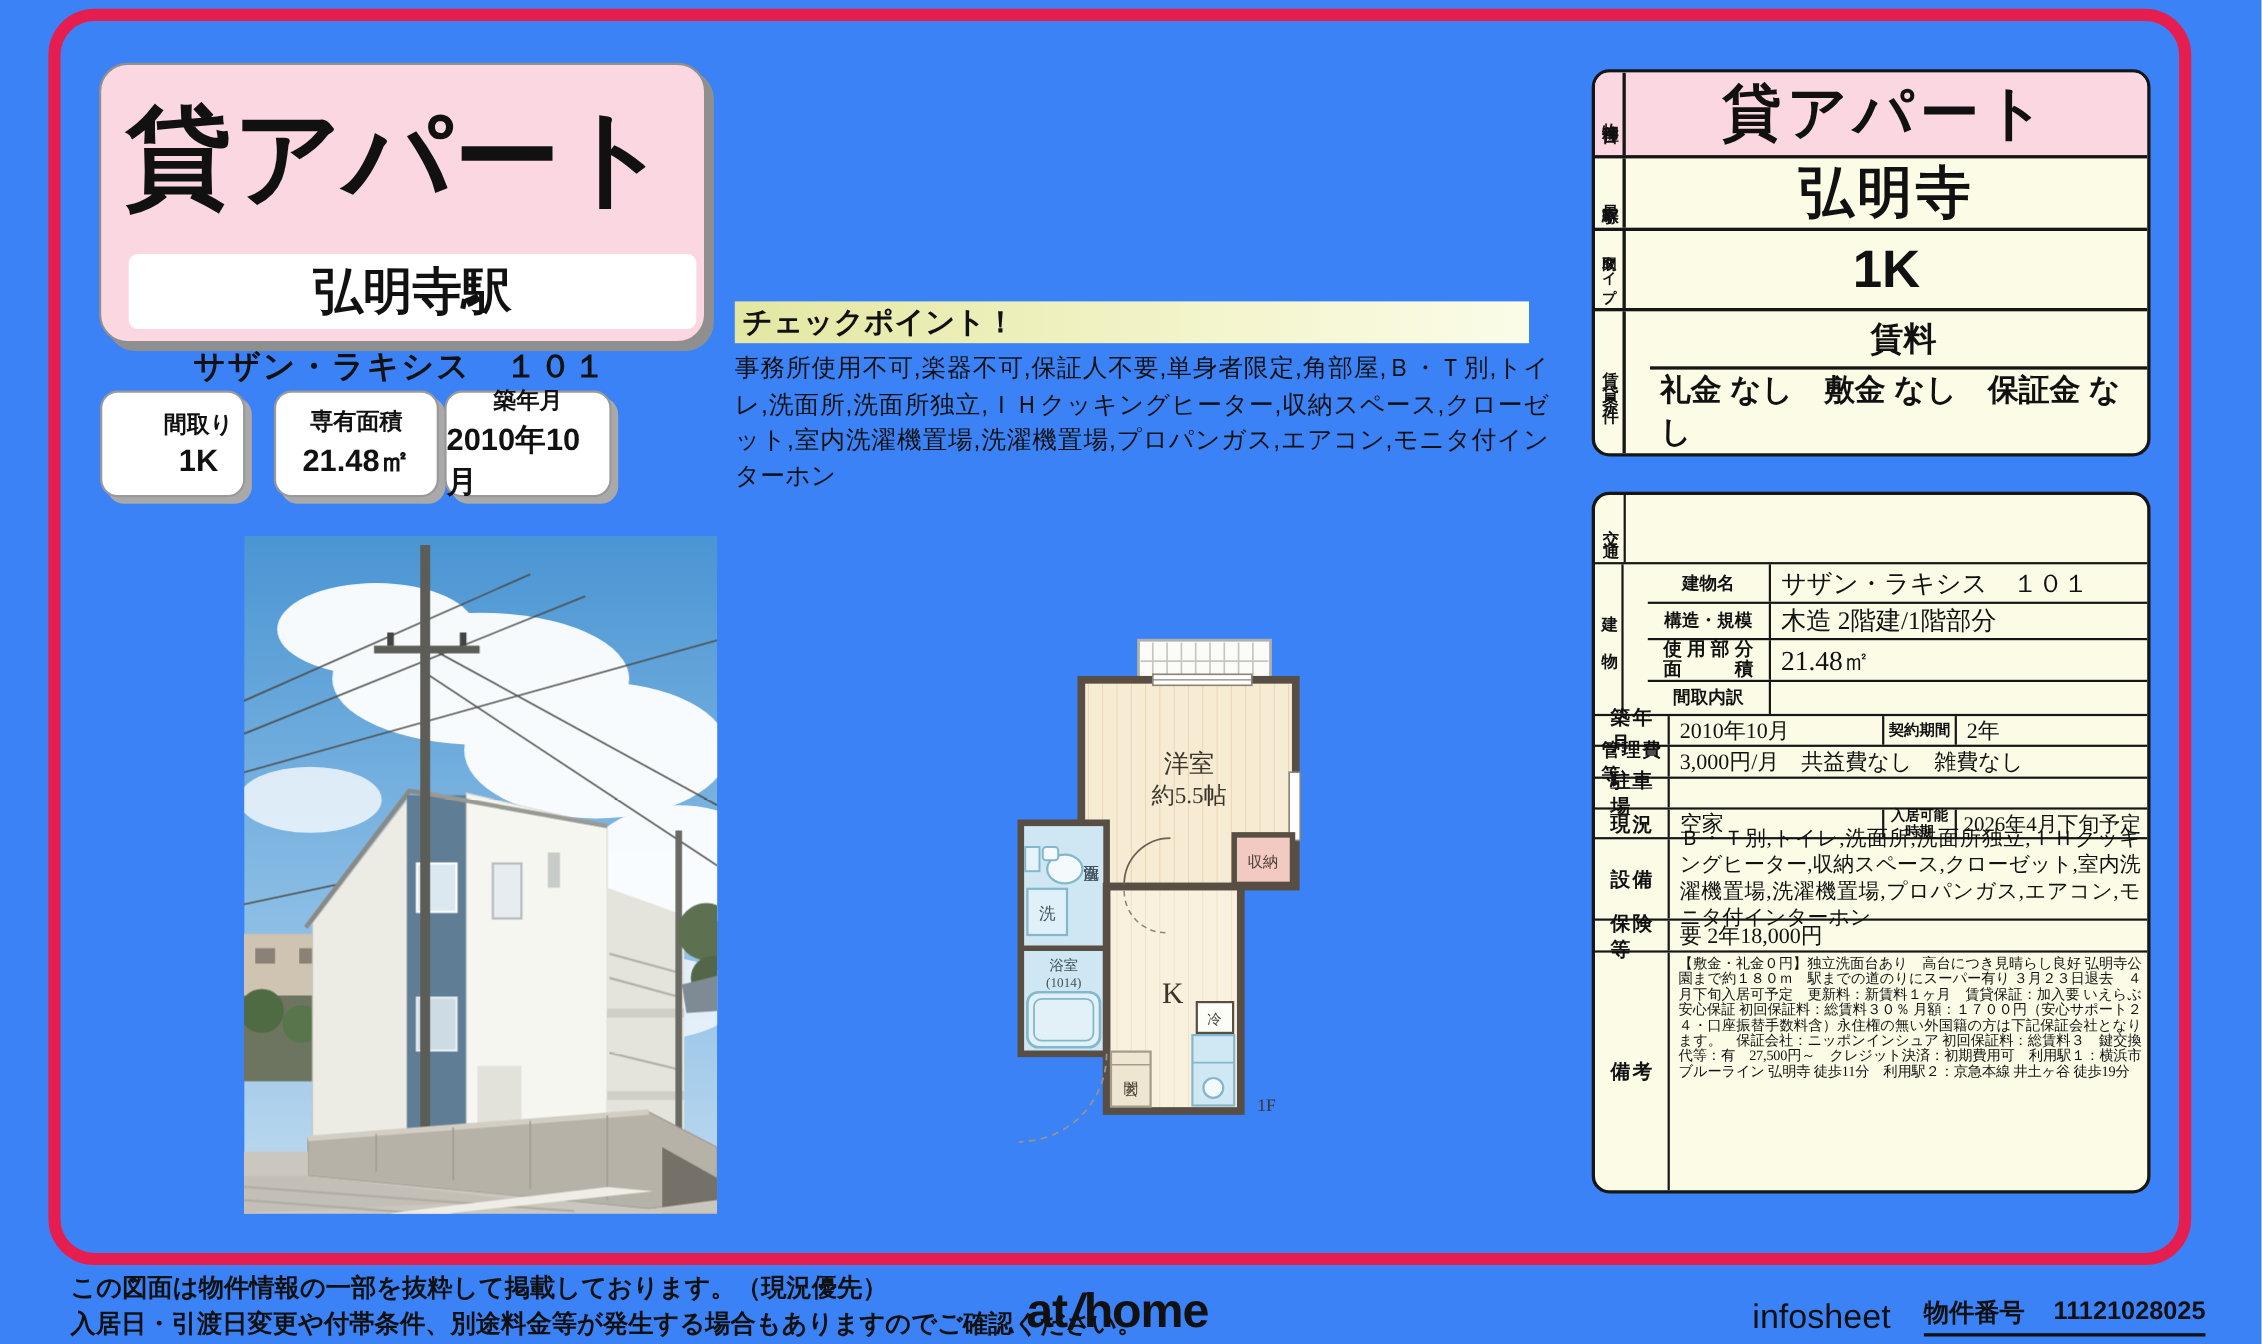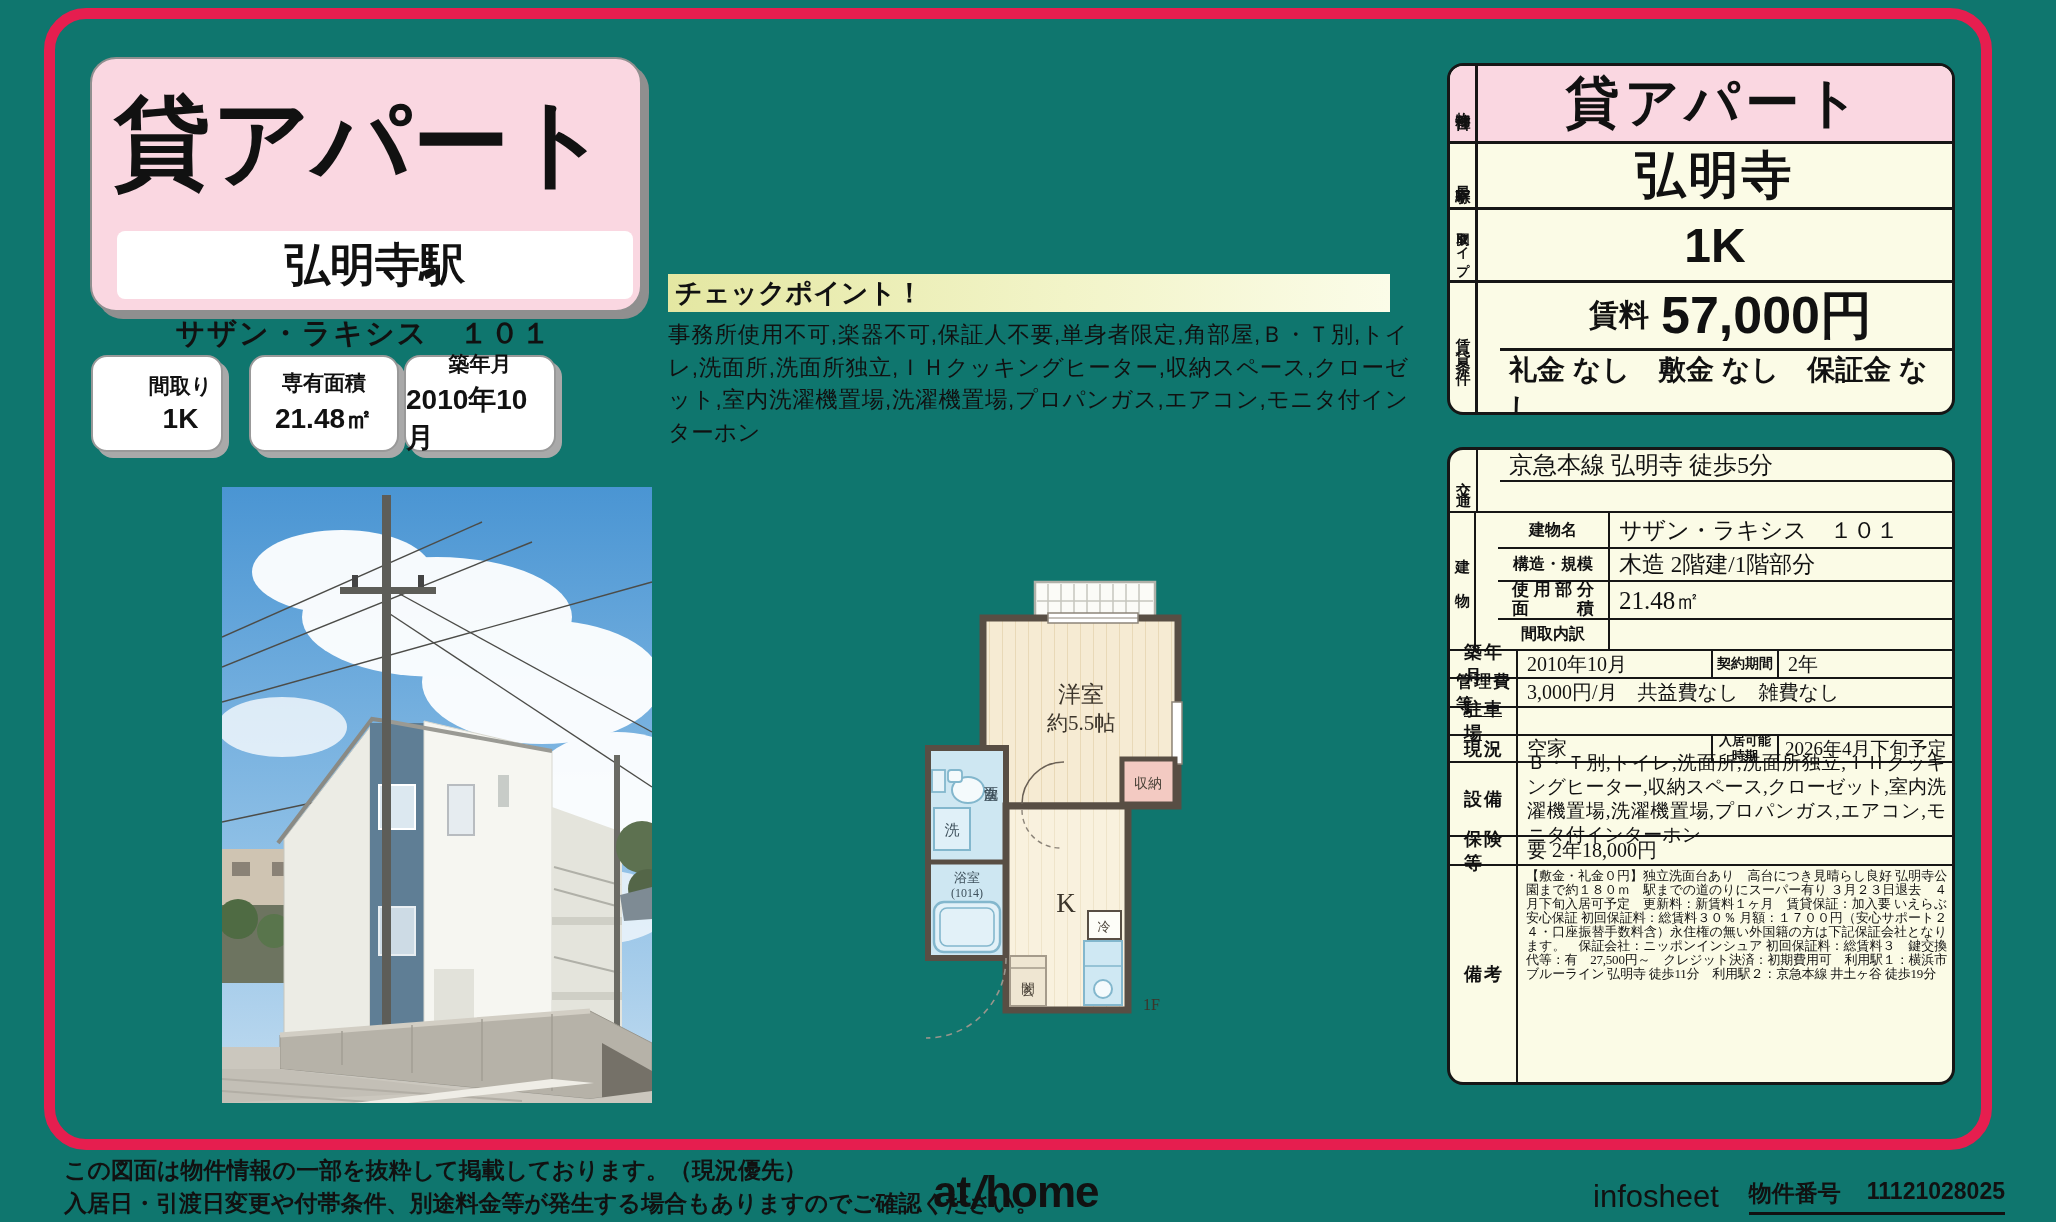--- a/index.html
+++ b/index.html
@@ -1,16 +1,16 @@
 <!DOCTYPE html>
 <html><head>
 <meta charset="utf-8">
 <style>
   html,body{margin:0;padding:0;background:#ffffff;}
-  #page{position:relative;width:2056px;height:1222px;background:#0f766e;overflow:hidden;
+  #page{position:relative;width:2056px;height:1222px;background:#3b82f6;overflow:hidden;
         font-family:"Liberation Sans",sans-serif;color:#111;}
   .abs{position:absolute;}
   .sans{font-family:"Liberation Sans",sans-serif;}
   .serif{font-family:"Liberation Serif",serif;}
   .b{font-weight:bold;}
 
   
   .frame{left:44px;top:8px;width:1948px;height:1142px;border:11px solid #e61e4f;
          border-radius:42px;box-sizing:border-box;}
 
@@ -276,32 +276,30 @@
     </div>
     <div class="row" style="height:73px;">
       <div class="lab vt sans" style="width:28px;font-size:13px;">間取タイプ</div>
       <div class="val cen sans b" style="font-size:48px;">1K</div>
     </div>
     <div class="row" style="flex:1;">
       <div class="lab vt sans" style="width:28px;font-size:15px;letter-spacing:11px;">賃貸条件</div>
       <div class="dcol">
         <div class="sub cen" style="height:68px;border-bottom:3px solid #161616;display:flex;align-items:center;justify-content:center;gap:12px;">
           <span class="sans b" style="font-size:30px;">賃料</span>
-          <span class="sans b" style="font-size:52px;">57,000円</span>
         </div>
         <div class="sub cen sans b" style="flex:1;justify-content:center;font-size:28px;">礼金 なし　敷金 なし　保証金 なし</div>
       </div>
     </div>
   </div>
 
   <div class="tbl det" style="left:1447px;top:447px;width:508px;height:638px;">
     <div class="row" style="height:63px;">
       <div class="lab vt sans" style="width:28px;font-size:15px;letter-spacing:12px;">交通</div>
       <div class="dcol">
-        <div class="sub serif" style="height:32px;border-bottom:2.5px solid #161616;font-size:24px;">京急本線 弘明寺 徒歩5分</div>
         <div class="sub serif" style="flex:1;font-size:24px;"></div>
       </div>
     </div>
     <div class="row" style="height:138px;">
       <div class="lab vt sans" style="width:26px;font-size:15px;letter-spacing:34px;">建物</div>
       <div class="dcol">
         <div style="display:flex;height:36px;border-bottom:2.5px solid #161616;box-sizing:border-box;">
           <div class="lab sans" style="width:112px;font-size:16px;">建物名</div>
           <div class="val serif" style="font-size:23px;">サザン・ラキシス　１０１</div>
         </div>

